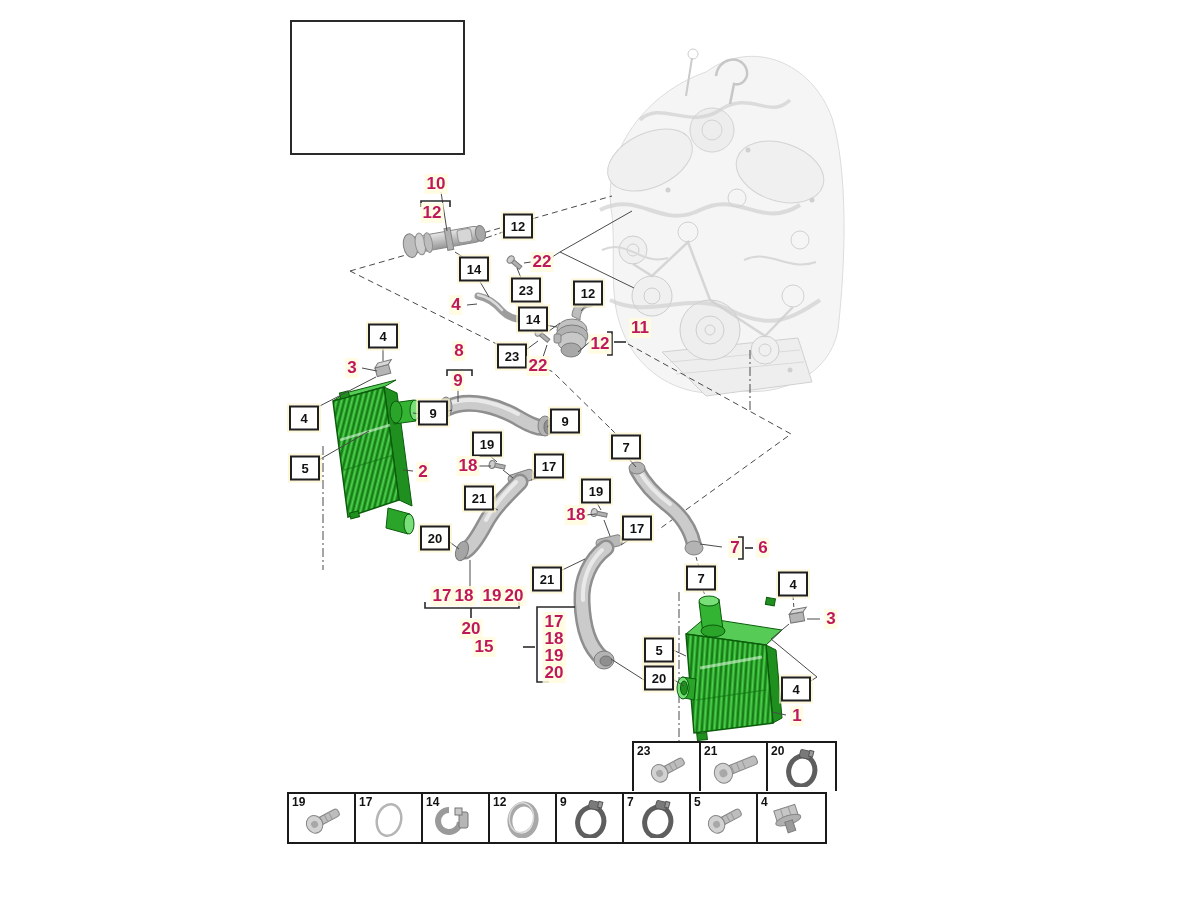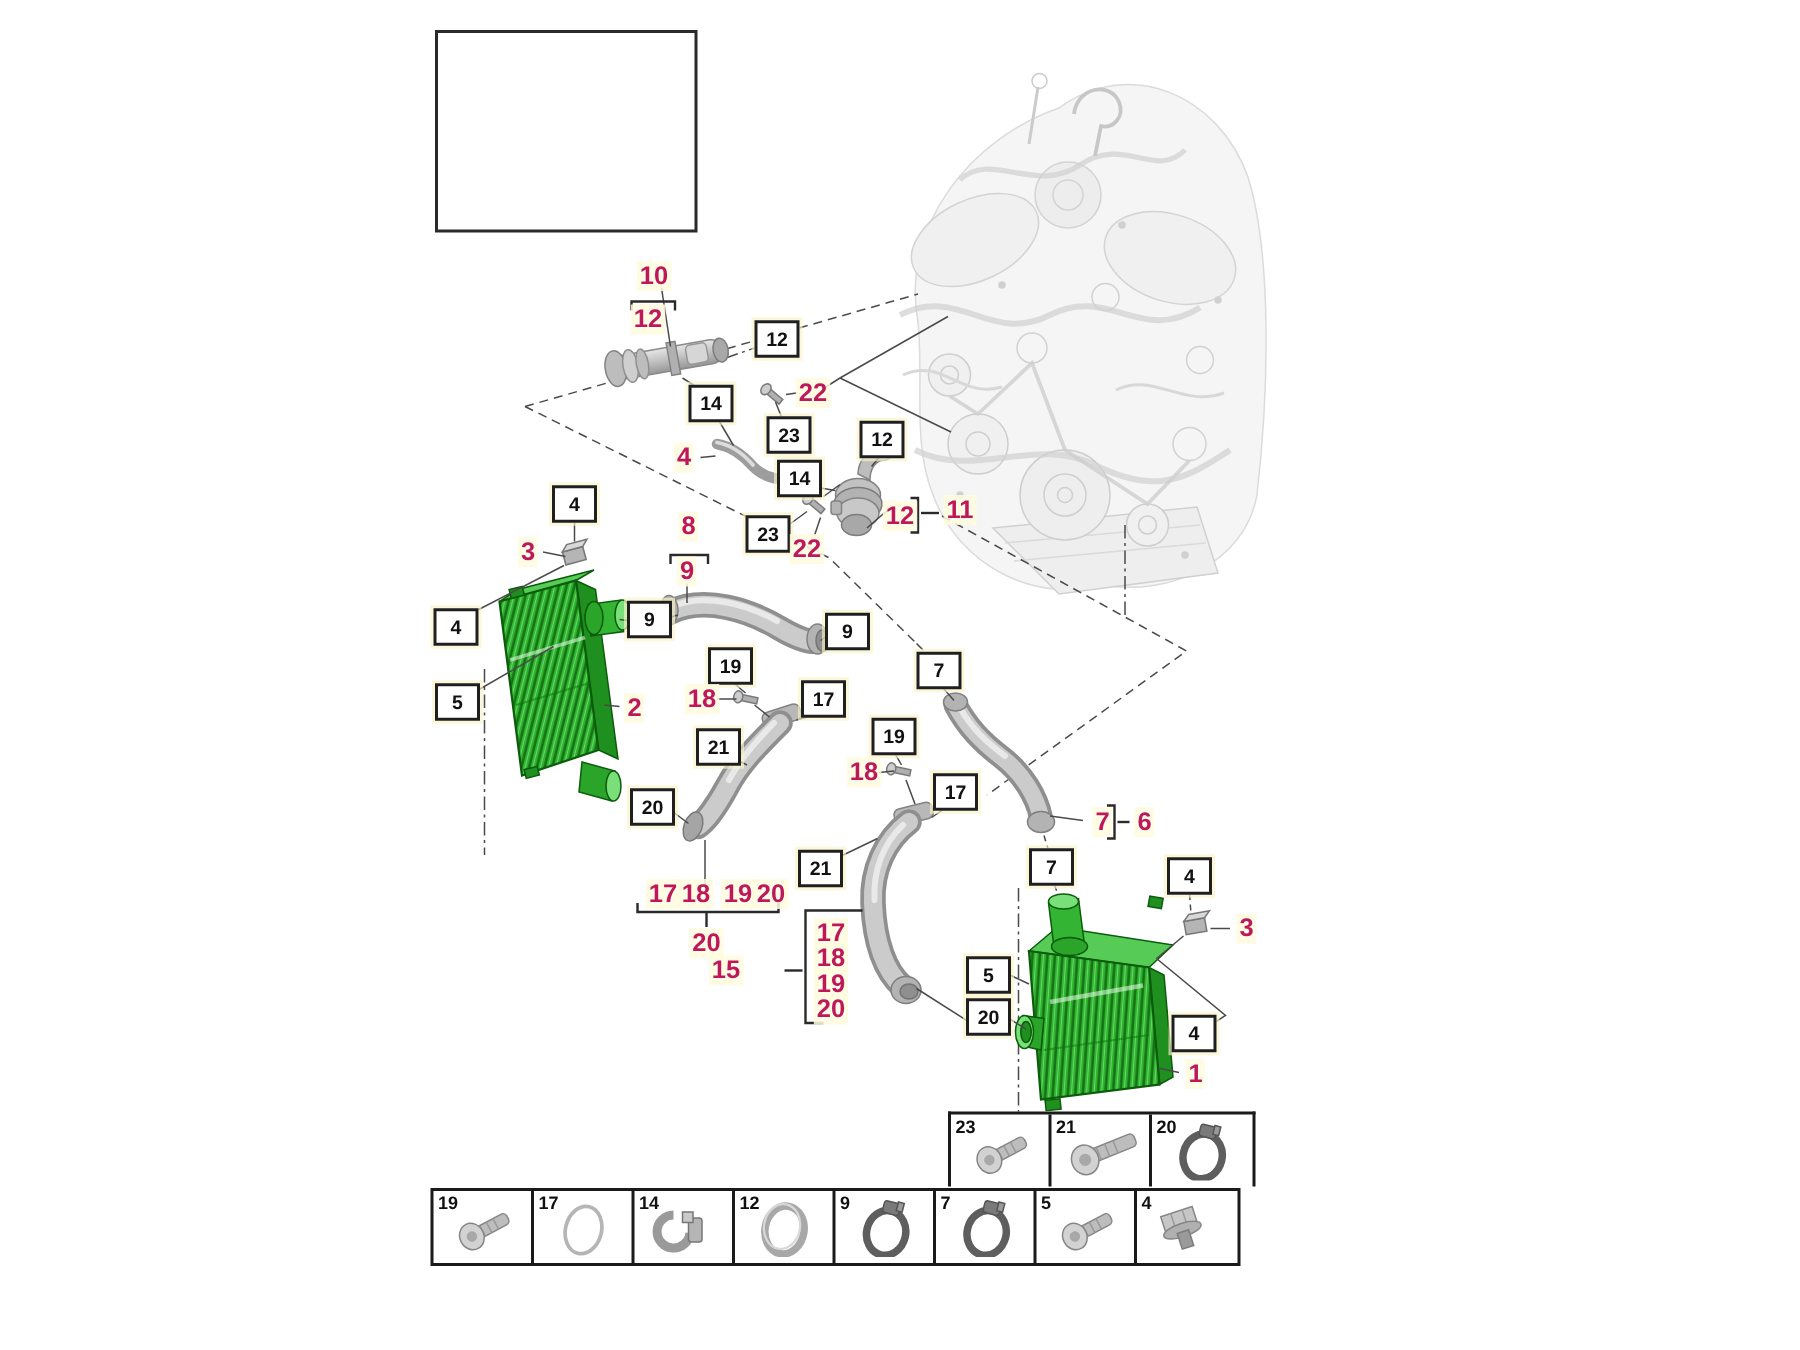--- a/index.html
+++ b/index.html
@@ -338,21 +338,21 @@
       <div class="callout-box" style="left: 793px; top: 584px;">4</div>
       <div class="callout-box" style="left: 659px; top: 650px;">5</div>
       <div class="callout-box" style="left: 659px; top: 678px;">20</div>
       <div class="callout-box" style="left: 796px; top: 689px;">4</div>
       <div class="callout-plain" style="left: 436px; top: 184px;">10</div>
       <div class="callout-plain" style="left: 432px; top: 213px;">12</div>
       <div class="callout-plain" style="left: 542px; top: 262px;">22</div>
       <div class="callout-plain" style="left: 456px; top: 305px;">4</div>
       <div class="callout-plain" style="left: 538px; top: 366px;">22</div>
       <div class="callout-plain" style="left: 600px; top: 344px;">12</div>
-      <div class="callout-plain" style="left: 640px; top: 340px;">11</div>
+      <div class="callout-plain" style="left: 640px; top: 328px;">11</div>
       <div class="callout-plain" style="left: 459px; top: 351px;">8</div>
       <div class="callout-plain" style="left: 458px; top: 381px;">9</div>
       <div class="callout-plain" style="left: 468px; top: 466px;">18</div>
       <div class="callout-plain" style="left: 576px; top: 515px;">18</div>
       <div class="callout-plain" style="left: 423px; top: 472px;">2</div>
       <div class="callout-plain" style="left: 352px; top: 368px;">3</div>
       <div class="callout-plain" style="left: 831px; top: 619px;">3</div>
       <div class="callout-plain" style="left: 471px; top: 629px;">20</div>
       <div class="callout-plain" style="left: 484px; top: 647px;">15</div>
       <div class="callout-plain" style="left: 763px; top: 548px;">6</div>

